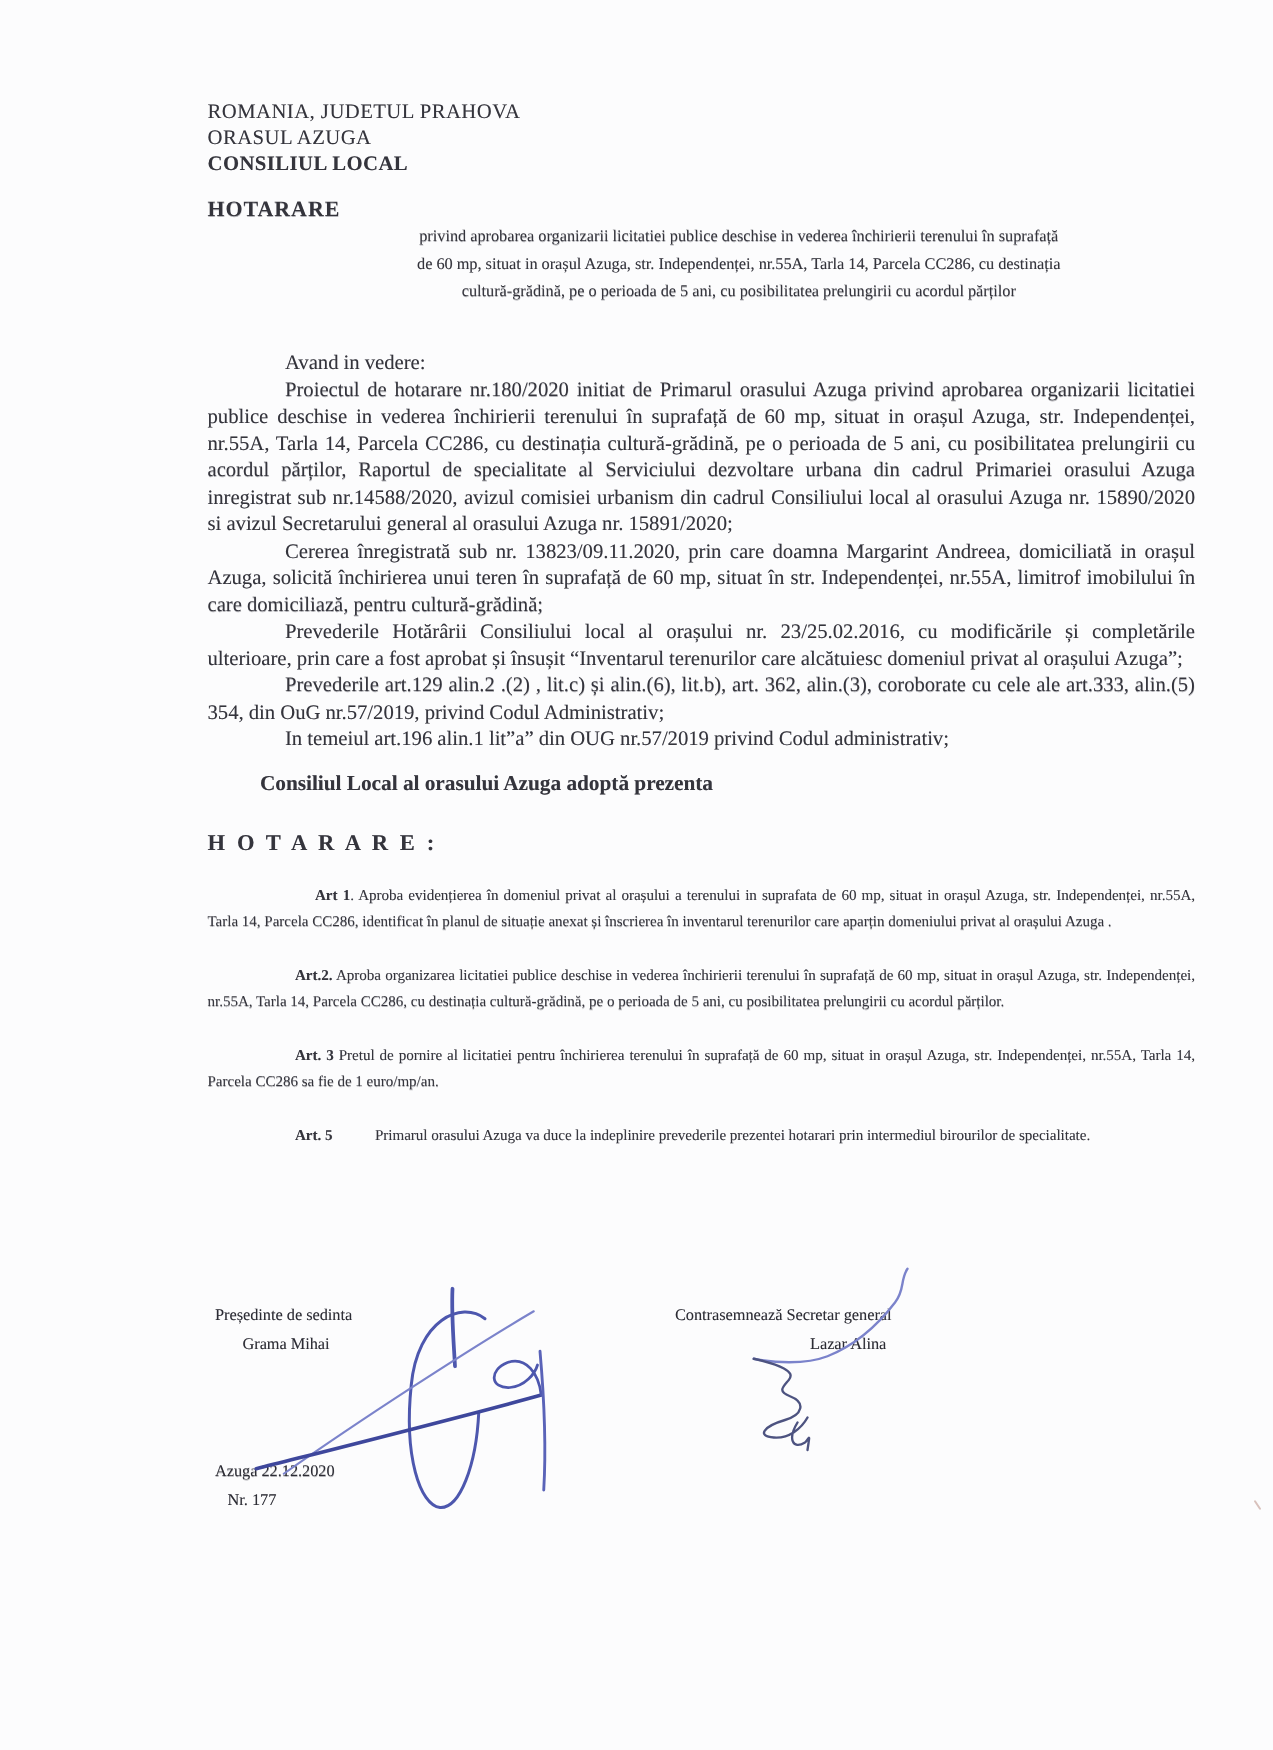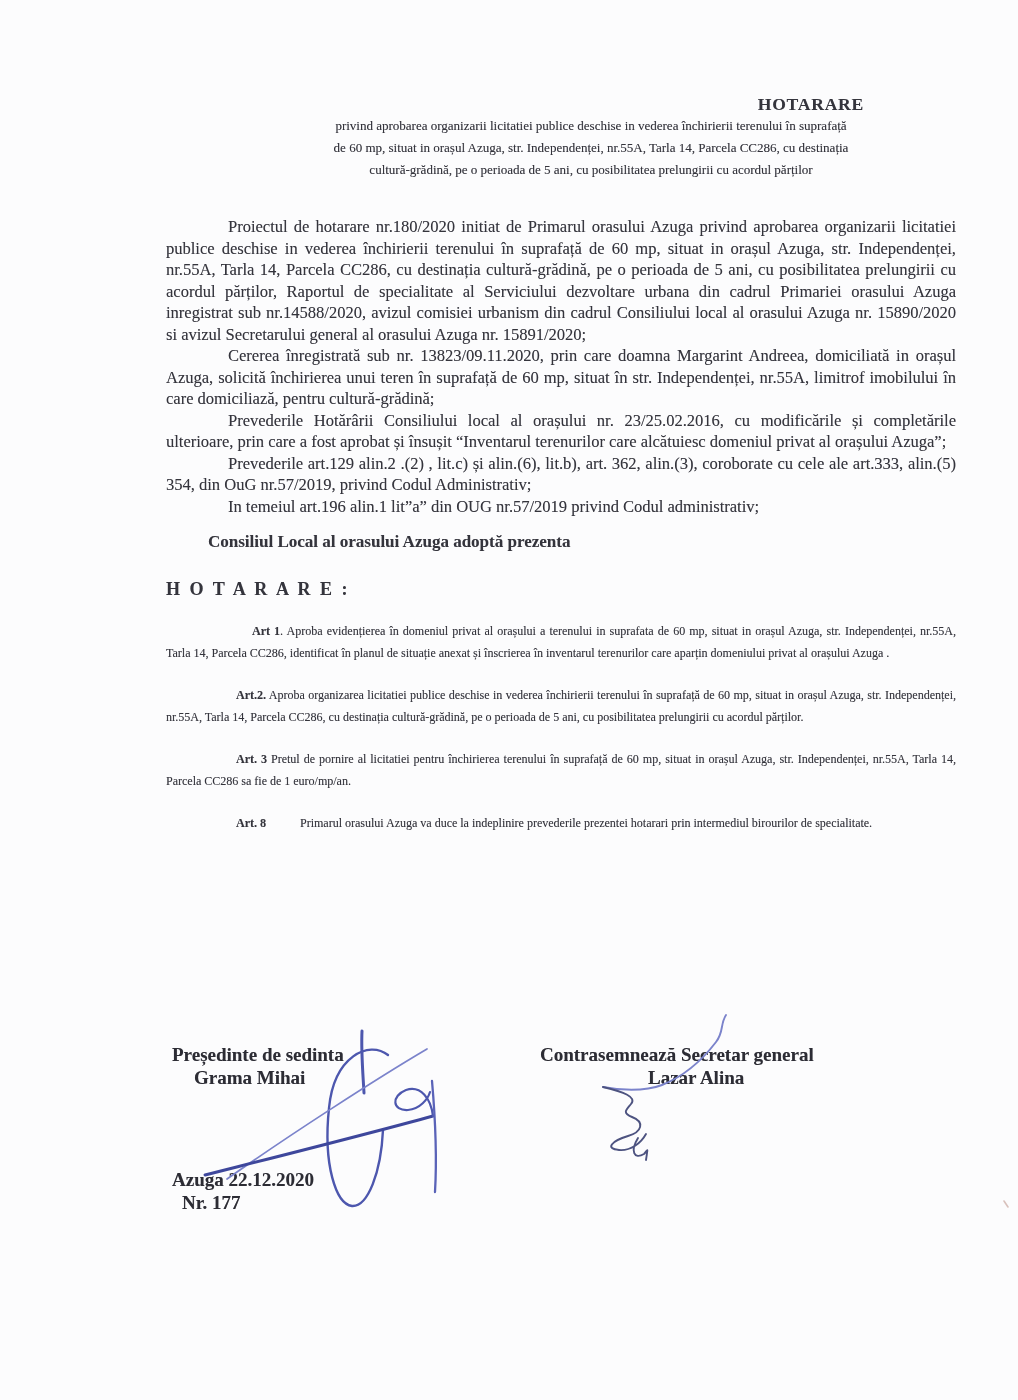--- a/index.html
+++ b/index.html
@@ -14,85 +14,91 @@
     text-shadow:0.2px 0.2px 0.4px rgba(45,45,58,0.35);
   }
   .content { position:absolute; left:166px; top:0; width:790px; }
   .spacer-top { height:78px; }
 
   .letterhead { font-size:16.5px; line-height:21px; letter-spacing:0.4px; }
   .letterhead .lh-bold { font-weight:bold; }
 
   .doc-title {
     margin-top:16px; margin-right:92px;
-    text-align:right; font-weight:bold;
+    text-align:left; font-weight:bold;
     font-size:17.5px; letter-spacing:0.8px;
   }
   .subtitle { margin-left:60px; text-align:center; font-size:13px; line-height:21.8px; }
 
   .preamble { margin-top:36px; font-size:16.5px; line-height:21.5px; text-align:justify; }
   .preamble p { margin:0; text-indent:62px; }
 
   .adoption { margin:15px 0 0 42px; font-weight:bold; font-size:17px; }
 
   .decision-heading {
     margin-top:27px; margin-right:52px;
     font-weight:bold;
     font-size:18px; letter-spacing:2.5px;
   }
 
   .article { margin:21px 0 0 0; font-size:12px; line-height:21.5px; text-align:justify; text-indent:70px; }
   .article.first { text-indent:86px; }
   .article .lead { font-weight:bold; }
   .article .gap { display:inline-block; width:34px; }
 
-  .sign-area { position:absolute; left:0; top:1032px; width:922px; height:368px; font-size:19px; font-weight:bold; color:#2c2c34; }
+  .sign-area { position:absolute; left:0; top:1032px; width:922px; height:368px; font-size:13px; font-weight:normal; color:#2c2c34; }
   .role-left   { position:absolute; left:172px; top:12px; }
   .name-left   { position:absolute; left:194px; top:35px; }
   .role-right  { position:absolute; left:540px; top:12px; }
   .name-right  { position:absolute; left:648px; top:35px; }
   .place-date  { position:absolute; left:172px; top:137px; }
   .doc-number  { position:absolute; left:182px; top:160px; }
 
   .ink { position:absolute; left:0; top:0; z-index:5; pointer-events:none; }
   .ink path { fill:none; stroke-linecap:round; stroke-linejoin:round; }
 </style>
 </head>
 <body>
 
 <div class="page">
   <div class="content">
     <div class="spacer-top"></div>
 
+    <div class="letterhead">
+      <div>ROMANIA, JUDETUL PRAHOVA</div>
+      <div>ORASUL  AZUGA</div>
+      <div class="lh-bold">CONSILIUL LOCAL</div>
+    </div>
 
     <div class="doc-title">HOTARARE</div>
 
     <div class="subtitle">
       <div>privind aprobarea organizarii licitatiei publice deschise in vederea închirierii terenului în suprafață</div>
       <div>de 60 mp, situat in orașul Azuga, str. Independenței, nr.55A, Tarla 14, Parcela CC286,  cu destinația</div>
       <div>cultură-grădină, pe o perioada de 5 ani, cu posibilitatea prelungirii cu acordul părților</div>
     </div>
 
     <div class="preamble">
+      <p>Avand in vedere:</p>
       <p>Proiectul de hotarare nr.180/2020 initiat de Primarul orasului Azuga privind aprobarea organizarii licitatiei publice deschise in vederea închirierii terenului în suprafață  de 60 mp, situat in orașul Azuga, str. Independenței, nr.55A, Tarla 14, Parcela CC286,  cu destinația cultură-grădină, pe o perioada de 5 ani, cu posibilitatea prelungirii cu acordul părților, Raportul de specialitate al Serviciului dezvoltare urbana din cadrul Primariei orasului Azuga inregistrat sub nr.14588/2020,  avizul comisiei  urbanism din cadrul Consiliului local al orasului Azuga nr. 15890/2020 si avizul Secretarului general al orasului Azuga nr. 15891/2020;</p>
       <p>Cererea înregistrată sub nr. 13823/09.11.2020, prin care  doamna Margarint Andreea, domiciliată in orașul Azuga, solicită închirierea unui teren în suprafață de 60 mp, situat în str. Independenței, nr.55A, limitrof imobilului în care domiciliază, pentru cultură-grădină;</p>
       <p>Prevederile Hotărârii Consiliului local al orașului nr. 23/25.02.2016, cu modificările și completările ulterioare, prin care a fost aprobat și însușit “Inventarul terenurilor care alcătuiesc domeniul privat al orașului Azuga”;</p>
       <p>Prevederile art.129 alin.2 .(2) , lit.c) și alin.(6), lit.b), art. 362, alin.(3), coroborate cu cele ale art.333, alin.(5)  354, din OuG nr.57/2019, privind Codul Administrativ;</p>
       <p>In temeiul art.196 alin.1 lit”a” din OUG nr.57/2019 privind Codul administrativ;</p>
     </div>
 
     <p class="adoption">Consiliul Local al orasului Azuga adoptă prezenta</p>
 
     <div class="decision-heading">H O T A R A R E :</div>
 
     <div>
       <p class="article first"><span class="lead">Art 1</span><span>.  Aproba evidențierea în domeniul privat al orașului a terenului  in suprafata de  60 mp, situat in orașul Azuga, str. Independenței, nr.55A, Tarla 14, Parcela CC286, identificat în planul de situație anexat  și înscrierea în inventarul  terenurilor care aparțin domeniului privat al orașului Azuga .</span></p>
       <p class="article"><span class="lead">Art.2.</span><span> Aproba  organizarea licitatiei publice deschise in vederea închirierii terenului în suprafață  de 60 mp, situat in orașul Azuga, str. Independenței, nr.55A, Tarla 14, Parcela CC286,  cu destinația cultură-grădină, pe o perioada de 5 ani, cu posibilitatea prelungirii cu acordul părților.</span></p>
       <p class="article"><span class="lead">Art. 3</span><span> Pretul de pornire al licitatiei pentru închirierea terenului în suprafață de 60 mp, situat in orașul Azuga, str. Independenței, nr.55A, Tarla 14, Parcela CC286 sa fie de 1 euro/mp/an.</span></p>
-      <p class="article"><span class="lead">Art. 8</span><span class="gap"></span><span>Primarul orasului Azuga va duce la indeplinire prevederile prezentei hotarari prin intermediul birourilor de specialitate.</span></p>
+      <p class="article"><span class="lead">Art. 5</span><span class="gap"></span><span>Primarul orasului Azuga va duce la indeplinire prevederile prezentei hotarari prin intermediul birourilor de specialitate.</span></p>
     </div>
   </div>
 
   <div class="sign-area">
     <div class="role-left">Președinte de sedinta</div>
     <div class="name-left">Grama Mihai</div>
     <div class="role-right">Contrasemnează  Secretar general</div>
     <div class="name-right">Lazar Alina</div>
     <div class="place-date">Azuga 22.12.2020</div>
     <div class="doc-number">Nr. 177</div>

